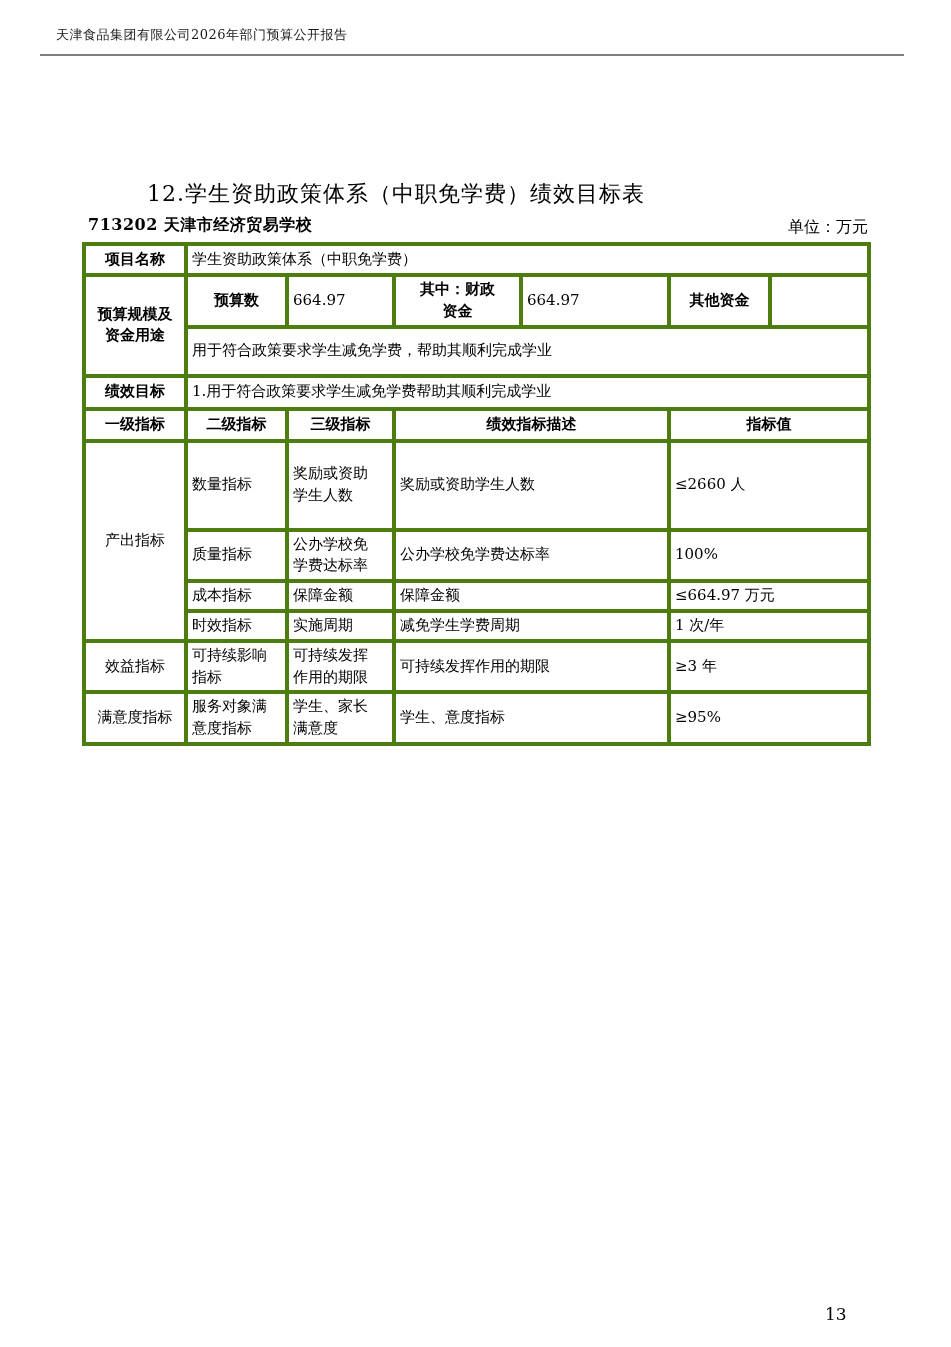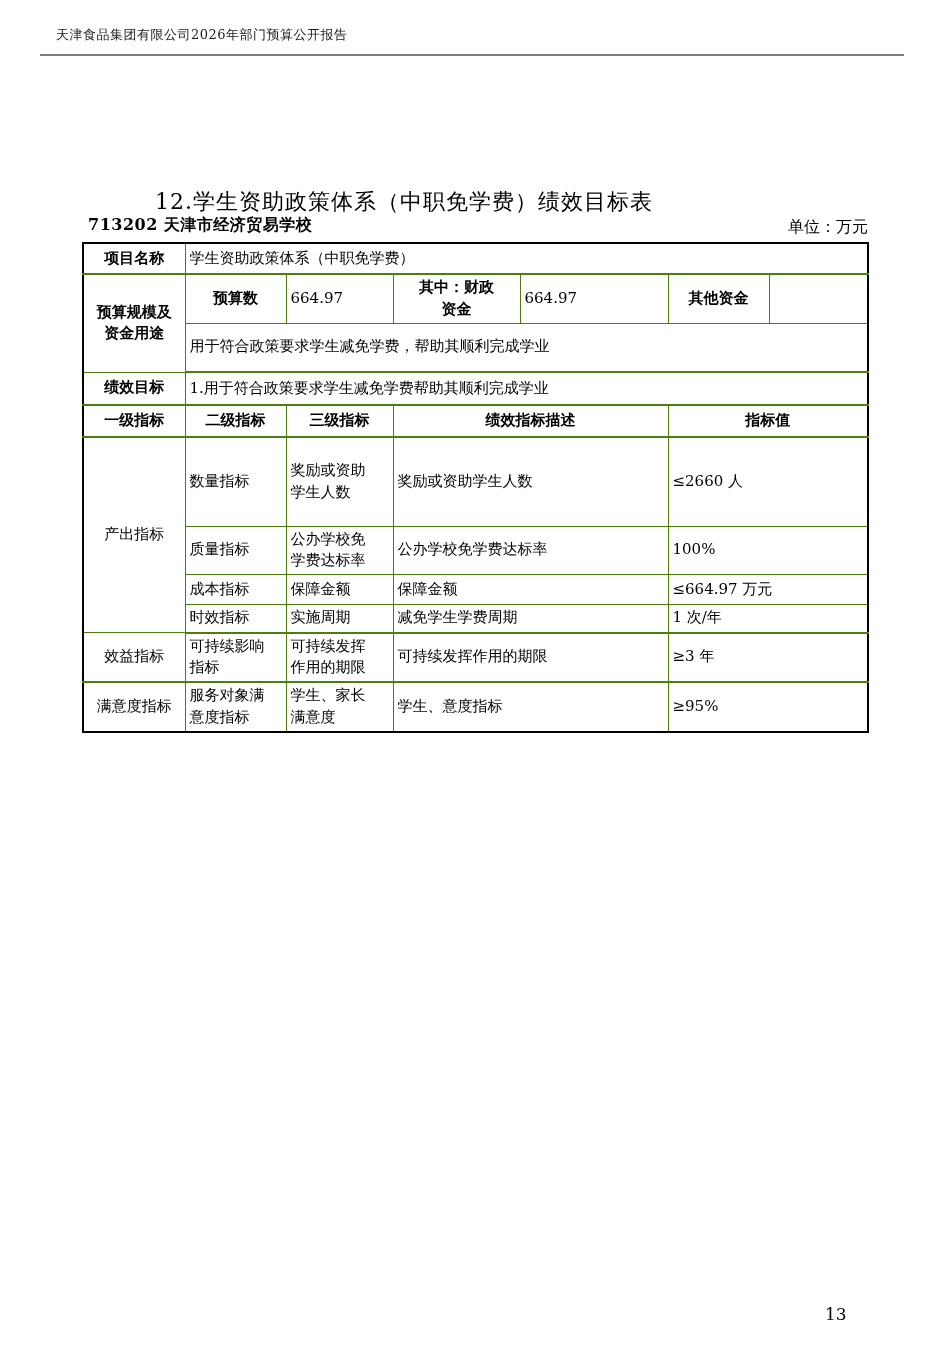--- a/index.html
+++ b/index.html
@@ -27,21 +27,21 @@
     left:40px;
     top:54px;
     width:864px;
     height:2px;
     background:#7f7f7f;
   }
   .title{
     position:absolute;
     left:147px;
     top:179px;
-    margin:8px;
+    margin:0;
     font-size:22px;
     font-weight:400;
     letter-spacing:1px;
     white-space:nowrap;
   }
   .org{
     position:absolute;
     left:88px;
     top:215px;
     font-size:16px;
@@ -61,21 +61,21 @@
     left:82px;
     top:242px;
     width:785px;
     border-collapse:collapse;
     table-layout:fixed;
     border:2px solid #000;
     font-size:15px;
     line-height:1.45;
   }
   table.perf td{
-    border:1px solid #4d7c0f;
+    border:4px solid #4d7c0f;
     padding:2px 4px;
     vertical-align:middle;
     overflow:hidden;
   }
   td.b{font-weight:700;}
   td.c{text-align:center;}
   td.l{text-align:left;}
   td.pre{white-space:pre-line;}
   td.top{vertical-align:top;padding-top:5px;}
   tr.sep > td, td.bb2{border-bottom-width:2px;}

